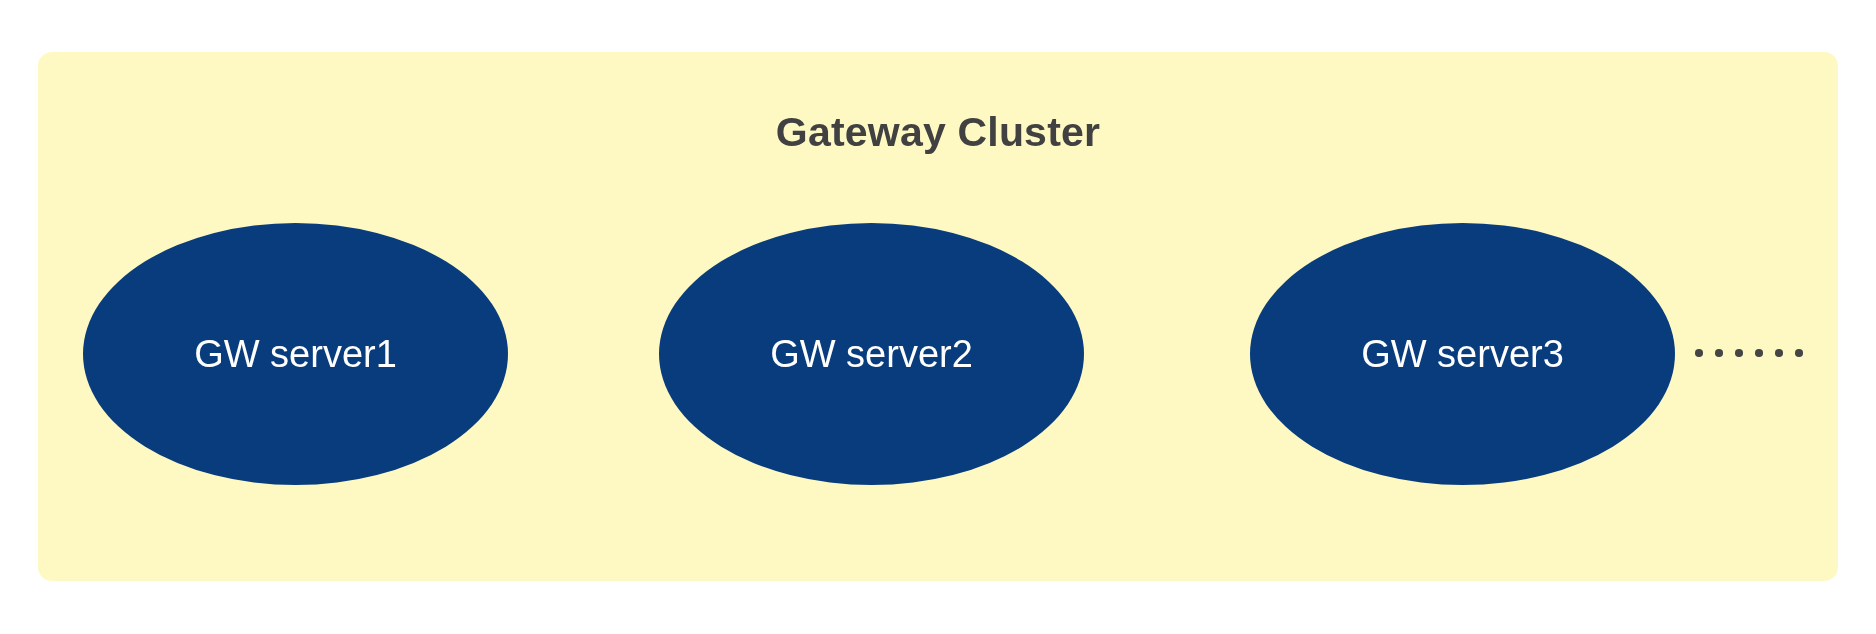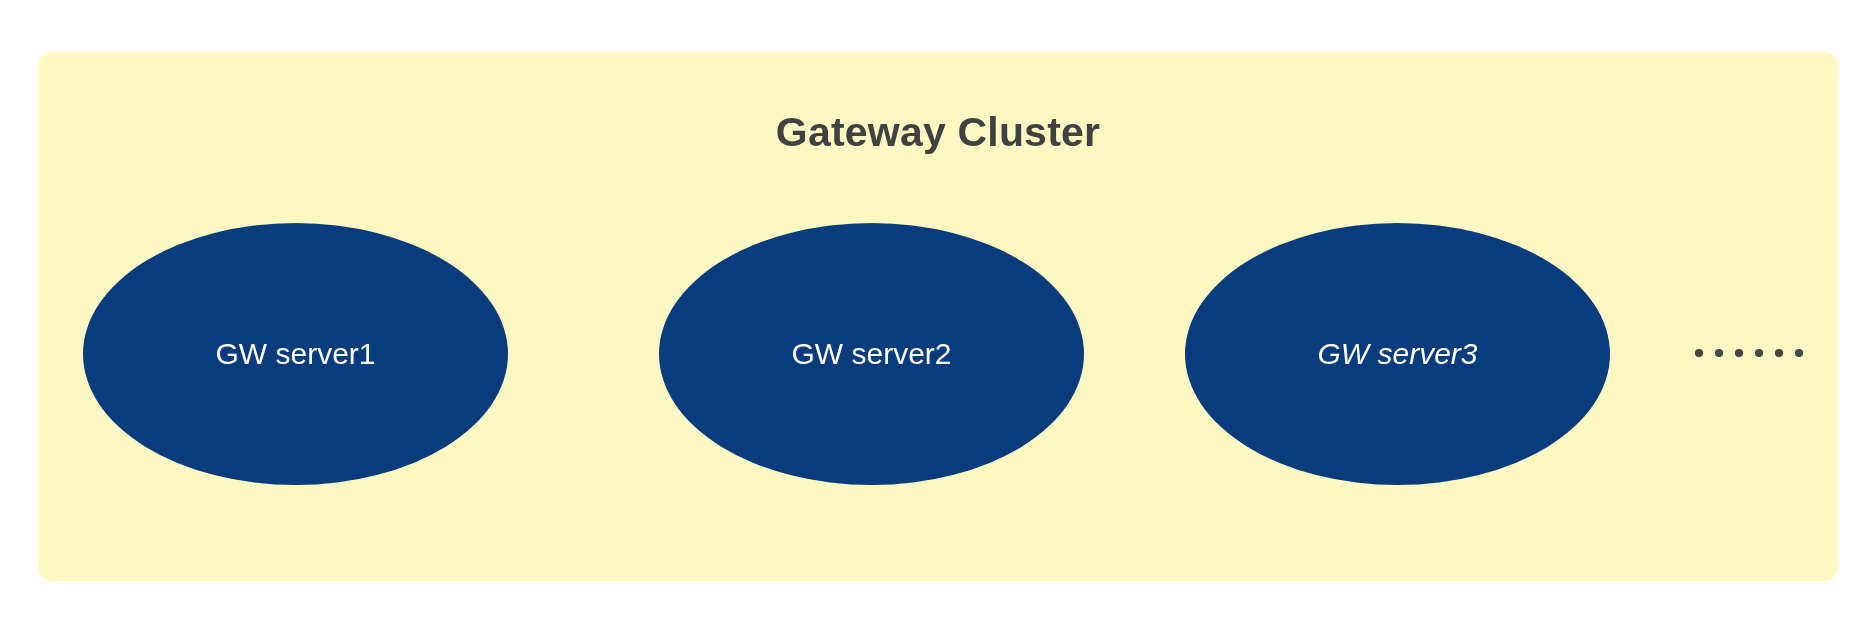--- a/index.html
+++ b/index.html
@@ -63,25 +63,25 @@
     width: 425px;
     height: 262px;
     border-radius: 50%;
     background: #083c7d;
     display: flex;
     align-items: center;
     justify-content: center;
   }
   .node-1 { left: 0px; }
   .node-2 { left: 576px; }
-  .node-3 { left: 1102px; font-style: italic; }
+  .node-3 { left: 1167px; }
 
   .node-label {
     color: #ffffff;
-    font-size: 30px;
+    font-size: 38px;
     font-weight: normal;
     line-height: 1;
     white-space: nowrap;
     text-align: center;
     user-select: none;
   }
 
   
   #more-nodes-ellipsis {
     position: absolute;

